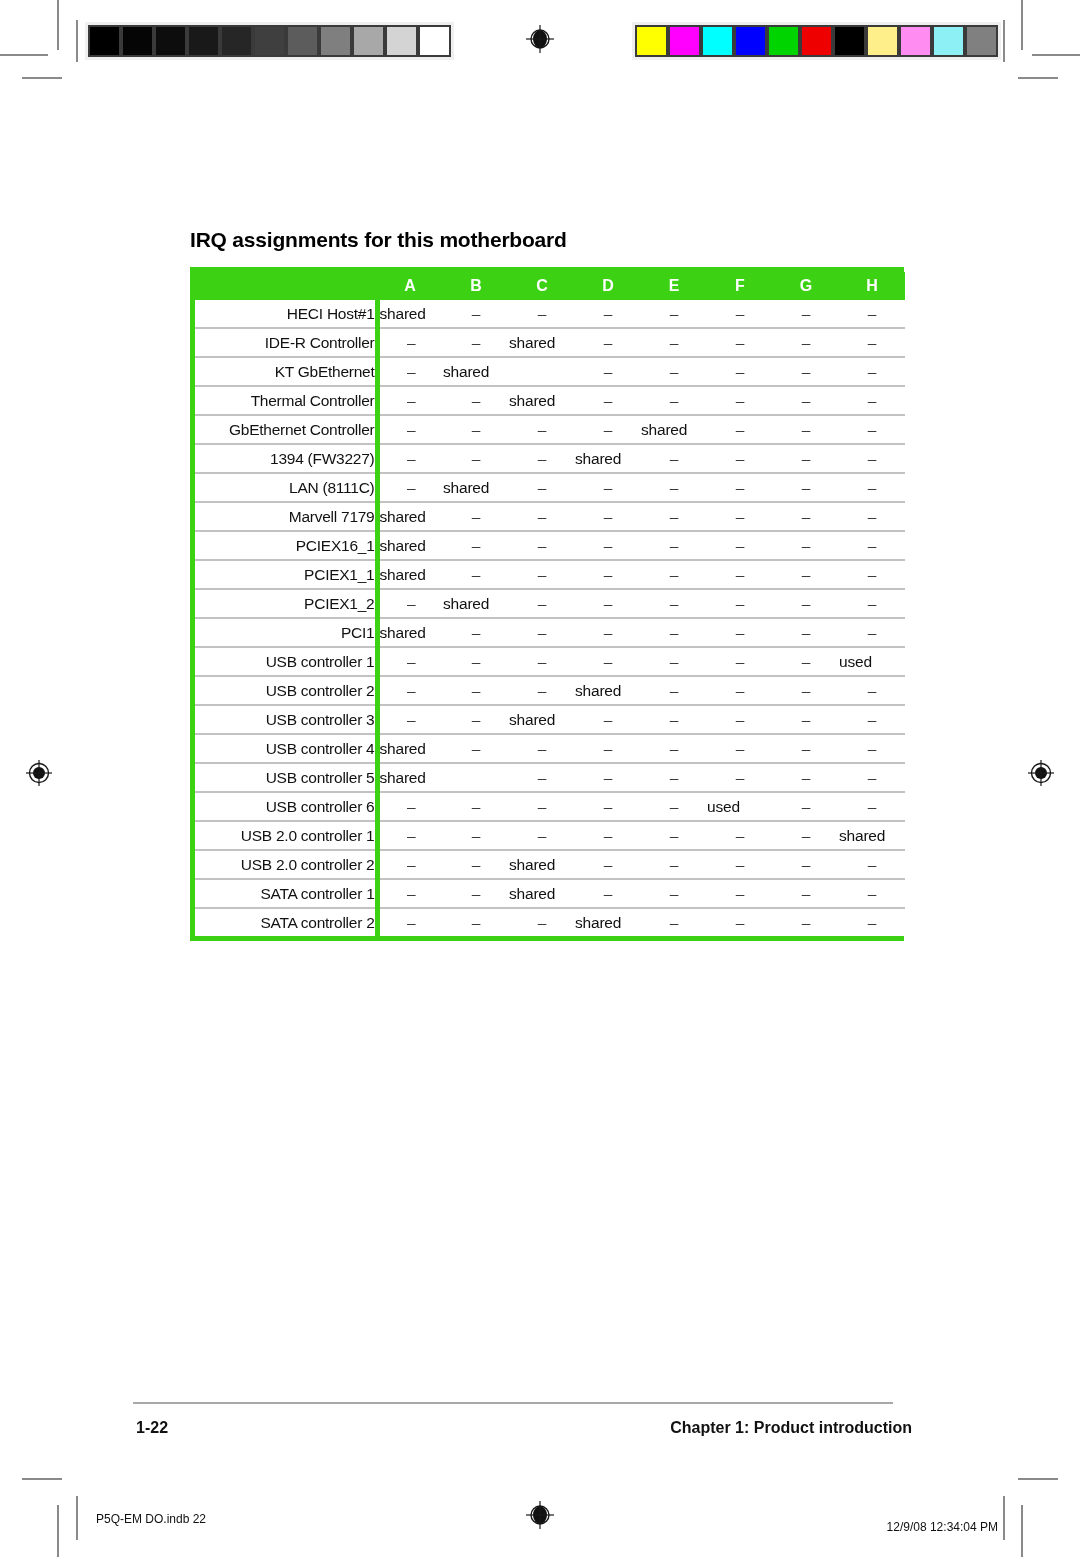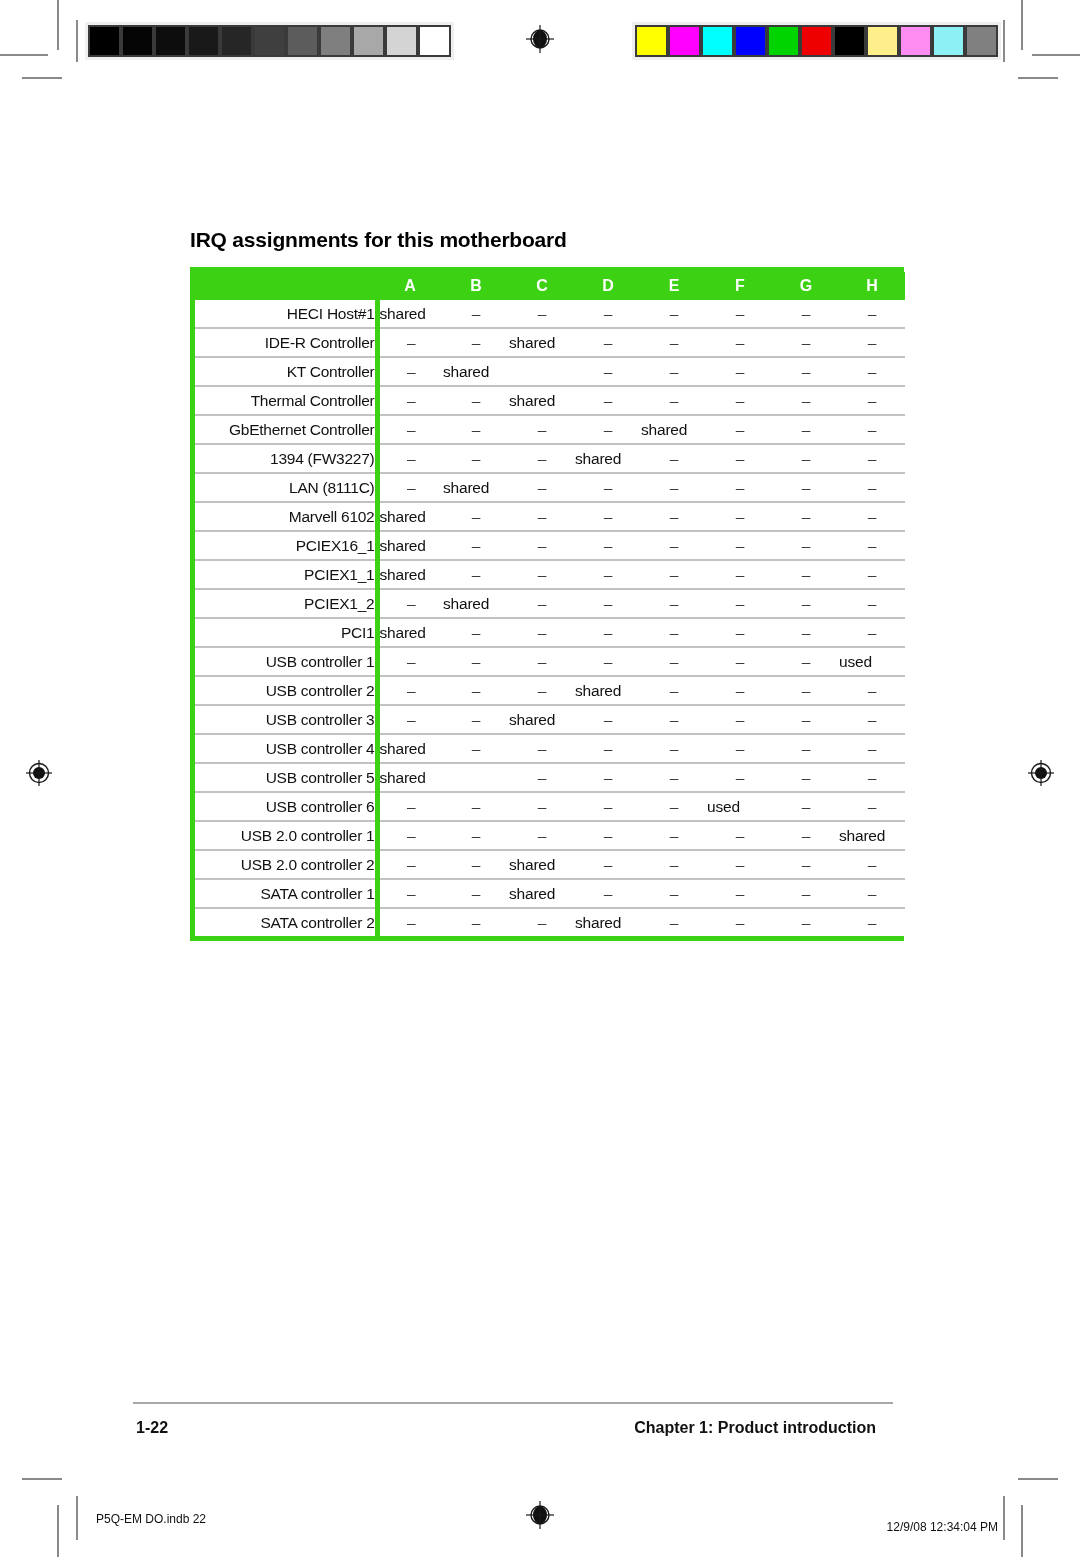--- a/index.html
+++ b/index.html
@@ -132,21 +132,21 @@
   .folio {
     position: absolute;
     left: 136px;
     top: 1419px;
     font-size: 16px;
     font-weight: bold;
     color: #111;
   }
   .running-head {
     position: absolute;
-    right: 204px;
+    right: 168px;
     top: 1419px;
     font-size: 16px;
     font-weight: bold;
     color: #111;
   }
 
   
   .slug-left {
     position: absolute;
     left: 96px;
@@ -293,21 +293,21 @@
             <td class="val dash">–</td>
             <td class="val dash">–</td>
             <td class="val">shared</td>
             <td class="val dash">–</td>
             <td class="val dash">–</td>
             <td class="val dash">–</td>
             <td class="val dash">–</td>
             <td class="val dash">–</td>
           </tr>
           <tr>
-            <td class="label">KT Controller</td>
+            <td class="label">KT GbEthernet</td>
             <td class="val dash">–</td>
             <td class="val">shared</td>
             <td class="val blank"></td>
             <td class="val dash">–</td>
             <td class="val dash">–</td>
             <td class="val dash">–</td>
             <td class="val dash">–</td>
             <td class="val dash">–</td>
           </tr>
           <tr>
@@ -348,21 +348,21 @@
             <td class="val dash">–</td>
             <td class="val">shared</td>
             <td class="val dash">–</td>
             <td class="val dash">–</td>
             <td class="val dash">–</td>
             <td class="val dash">–</td>
             <td class="val dash">–</td>
             <td class="val dash">–</td>
           </tr>
           <tr>
-            <td class="label">Marvell 6102</td>
+            <td class="label">Marvell 7179</td>
             <td class="val">shared</td>
             <td class="val dash">–</td>
             <td class="val dash">–</td>
             <td class="val dash">–</td>
             <td class="val dash">–</td>
             <td class="val dash">–</td>
             <td class="val dash">–</td>
             <td class="val dash">–</td>
           </tr>
           <tr>

